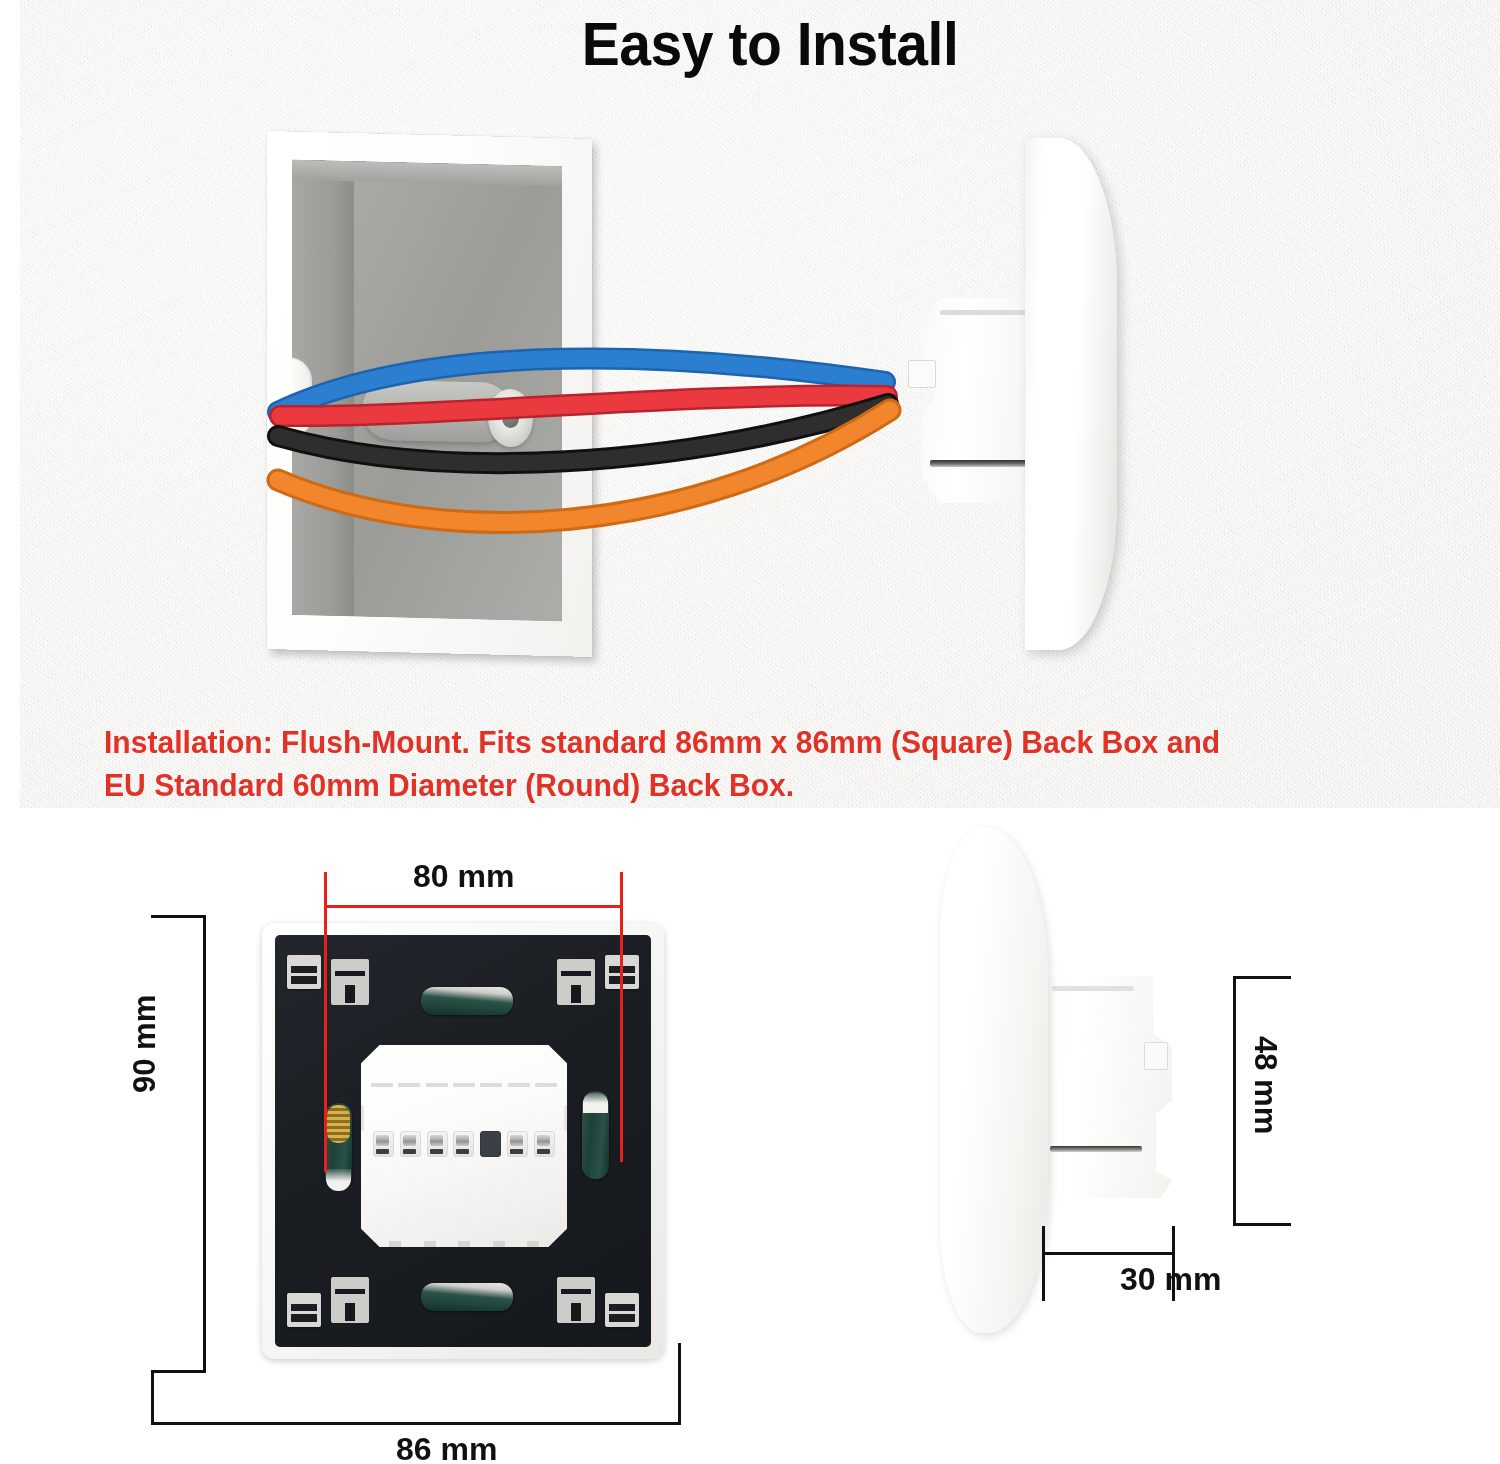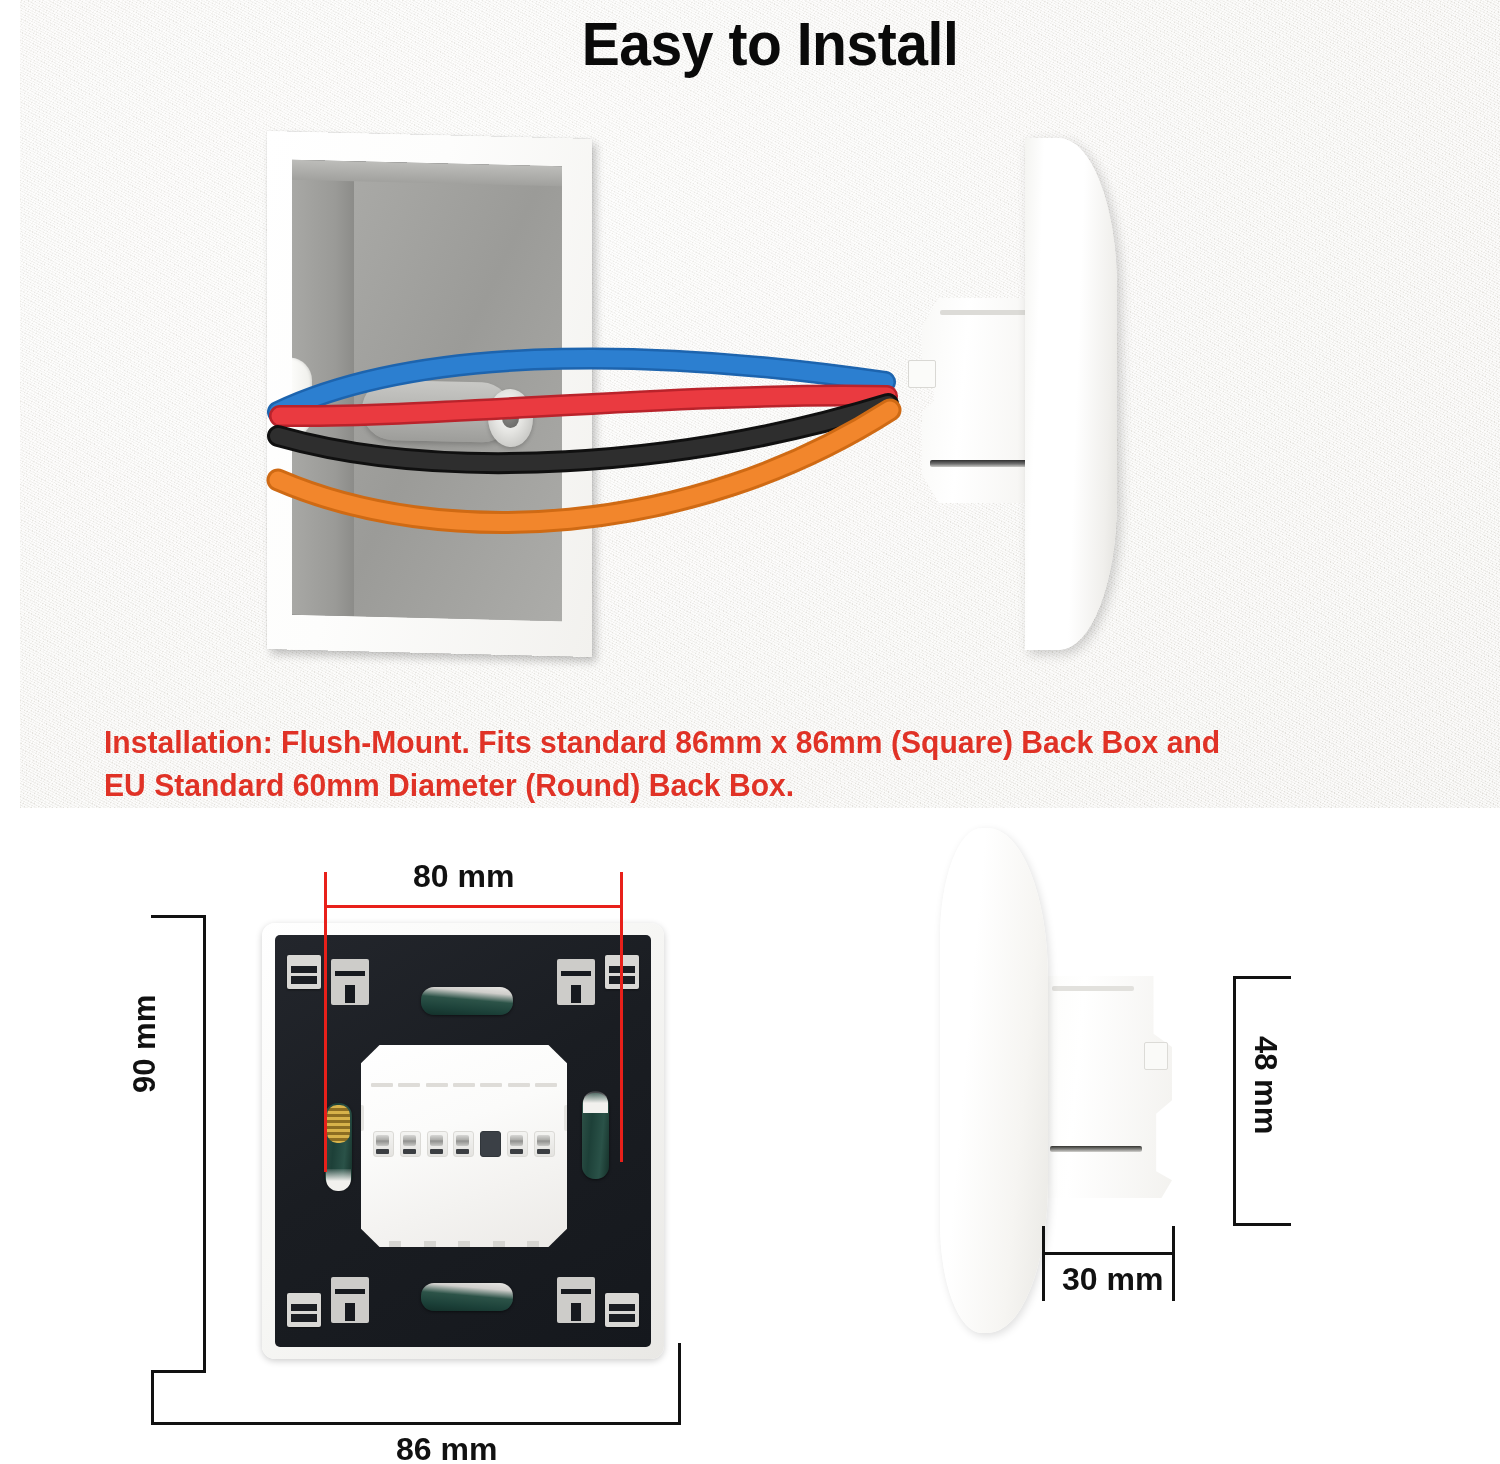--- a/index.html
+++ b/index.html
@@ -361,15 +361,15 @@
   </div>
 
   <div class="dimline" style="left:1233px;top:168px;width:3px;height:250px;"></div>
   <div class="dimline" style="left:1233px;top:168px;width:58px;height:3px;"></div>
   <div class="dimline" style="left:1233px;top:415px;width:58px;height:3px;"></div>
   <div class="dimlabel" style="left:1283px;top:228px;font-size:31px;transform:rotate(90deg);transform-origin:left top;">48 mm</div>
 
   <div class="dimline" style="left:1042px;top:418px;width:3px;height:75px;"></div>
   <div class="dimline" style="left:1172px;top:418px;width:3px;height:75px;"></div>
   <div class="dimline" style="left:1042px;top:444px;width:133px;height:3px;"></div>
-  <div class="dimlabel" style="left:1062px;top:453px;font-size:32px;">30 mm</div>
+  <div class="dimlabel" style="left:1120px;top:453px;font-size:32px;">30 mm</div>
 
 </div>
 
 </body></html>

